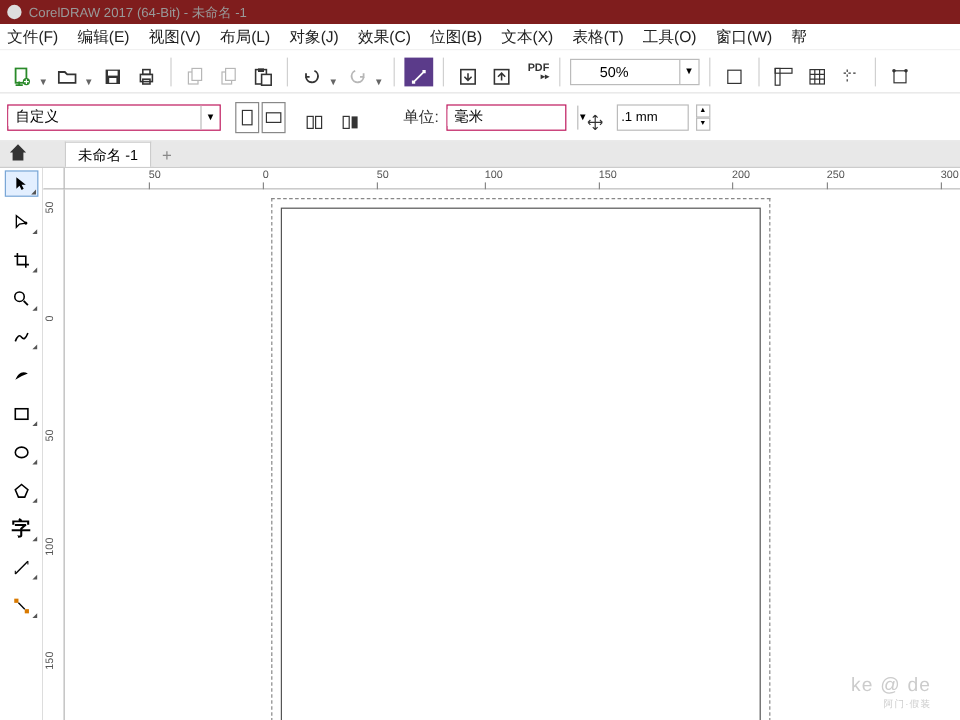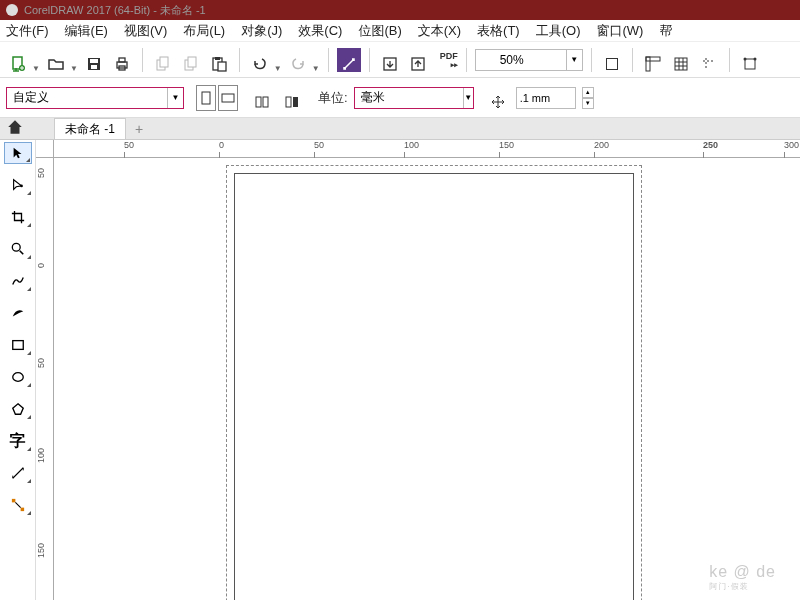--- a/index.html
+++ b/index.html
@@ -22,41 +22,41 @@
 .preset input { border: 0; width: 160px; padding: 0 6px; font-size: 12px; outline: none; }
 .preset .zdd { width: 16px; text-align: center; font-size: 8px; border-left: 1px solid #bbb; height: 100%; display: flex; align-items: center; justify-content: center; }
 .dimgroup { display: flex; flex-direction: column; gap: 1px; }
 .dimrow { display: flex; align-items: center; gap: 2px; }
 .dimrow .dicon { width: 16px; height: 14px; display: flex; align-items: center; justify-content: center; }
 .diminput { border: 1px solid #bbb; height: 16px; width: 70px; font-size: 11px; padding: 0 3px; outline: none; }
 .spinners { display: flex; flex-direction: column; }
 .spinners div { width: 12px; height: 8px; border: 1px solid #bbb; font-size: 6px; display: flex; align-items: center; justify-content: center; line-height: 1; }
 .orient { display: flex; gap: 2px; }
 .orient .obox { width: 20px; height: 26px; border: 1px solid #888; display: flex; align-items: center; justify-content: center; }
-.unitlabel { font-size: 13px; color: #333; margin-left: 2px; }
+.unitlabel { font-size: 13px; color: #333; margin-left: 20px; }
 .tabbar { height: 22px; background: #e8e8e8; display: flex; align-items: flex-end; padding-left: 36px; border-bottom: 1px solid #ccc; }
 .tab { background: #fff; border: 1px solid #ccc; border-bottom: 0; height: 21px; padding: 0 10px; display: flex; align-items: center; font-size: 12px; margin-right: 2px; position: relative; }
 .tab.add { background: #e8e8e8; border: 0; width: 22px; justify-content: center; color: #888; font-size: 14px; }
 .workspace { display: flex; height: calc(600px - 20px - 22px - 36px - 40px - 22px); }
 .toolbox { width: 36px; background: #fff; border-right: 1px solid #ddd; display: flex; flex-direction: column; align-items: center; padding-top: 2px; gap: 10px; }
 .toolbox .tool { width: 28px; height: 22px; display: flex; align-items: center; justify-content: center; position: relative; }
 .toolbox .tool.active { border: 1px solid #7aa7d6; background: #e3efff; }
 .toolbox .tool .fly { position: absolute; right: 1px; bottom: 1px; width: 0; height: 0; border-right: 4px solid #555; border-top: 4px solid transparent; }
 .canvasarea { flex: 1; position: relative; background: #fff; overflow: hidden; }
 .ruler-h { position: absolute; top: 0; left: 18px; right: 0; height: 18px; background: #fff; border-bottom: 1px solid #aaa; }
 .ruler-h .tick { position: absolute; top: 0; font-size: 9px; color: #555; }
 .ruler-h .tick::before { content: ''; position: absolute; top: 12px; left: 0; width: 1px; height: 6px; background: #888; }
 .ruler-v { position: absolute; top: 18px; left: 0; bottom: 0; width: 18px; background: #fff; border-right: 1px solid #aaa; }
 .ruler-v .tick { position: absolute; left: 0; font-size: 9px; color: #555; writing-mode: vertical-rl; transform: rotate(180deg); }
 .ruler-origin { position: absolute; top: 0; left: 0; width: 18px; height: 18px; background: #fff; border-right: 1px solid #aaa; border-bottom: 1px solid #aaa; }
 .canvas { position: absolute; top: 18px; left: 18px; right: 0; bottom: 0; background: #fff; }
 .page { position: absolute; left: 180px; top: 15px; width: 400px; height: 540px; border: 1px solid #555; background: #fff; }
 .bleed { position: absolute; left: 172px; top: 7px; width: 416px; height: 556px; border: 1px dashed #888; }
 .watermark { position: absolute; right: 24px; bottom: 8px; color: #ccc; font-size: 16px; font-family: Georgia, serif; letter-spacing: 1px; }
-.watermark .sub { font-size: 8px; display: block; text-align: left; }
+.watermark .sub { font-size: 8px; display: block; text-align: right; }
 .homeicon { position: absolute; left: 6px; }
 </style>
 </head>
 <body>
 
 <div class="titlebar">
   <div class="appicon"></div>
   <span>CorelDRAW 2017 (64-Bit) - 未命名 -1</span>
 </div>
 
@@ -235,21 +235,21 @@
       </svg>
     </div>
   <div class="tbtn">
       <svg viewBox="0 0 16 16">
         <rect x="2" y="3" width="5" height="10" fill="none" stroke="#333"></rect>
         <rect x="9" y="3" width="5" height="10" fill="#333"></rect>
       </svg>
     </div>
   <div class="sep"></div>
   <span class="unitlabel">单位:</span>
-  <div class="preset" style="width:120px;gap:28px;">
+  <div class="preset" style="width:100px;gap:28px;">
     <input style="width: 80px;" value="毫米">
     <div class="zdd">▼</div>
   </div>
   <div class="sep"></div>
   <div class="tbtn">
       <svg viewBox="0 0 16 16">
         <path d="M8 2 L8 14 M2 8 L14 8 M8 2 L6 4 M8 2 L10 4 M8 14 L6 12 M8 14 L10 12 M2 8 L4 6 M2 8 L4 10 M14 8 L12 6 M14 8 L12 10" stroke="#333" fill="none"></path>
       </svg>
     </div>
   <input class="diminput" style="height: 22px; width: 60px;" value=".1 mm">
@@ -351,22 +351,22 @@
   </div>
 
   <div class="canvasarea">
     <div class="ruler-origin"></div>
     <div class="ruler-h">
       <span class="tick" style="left:70px;">50</span>
       <span class="tick" style="left:165px;">0</span>
       <span class="tick" style="left:260px;">50</span>
       <span class="tick" style="left:350px;">100</span>
       <span class="tick" style="left:445px;">150</span>
-      <span class="tick" style="left:540px;">200</span>
-      <span class="tick" style="left:649px;font-weight:bold;">250</span>
+      <span class="tick" style="left:556px;">200</span>
+      <span class="tick" style="left:635px;">250</span>
       <span class="tick" style="left:730px;">300</span>
     </div>
     <div class="ruler-v">
       <span class="tick" style="top:10px;">50</span>
       <span class="tick" style="top:105px;">0</span>
       <span class="tick" style="top:200px;">50</span>
       <span class="tick" style="top:290px;">100</span>
       <span class="tick" style="top:385px;">150</span>
     </div>
     <div class="canvas">

